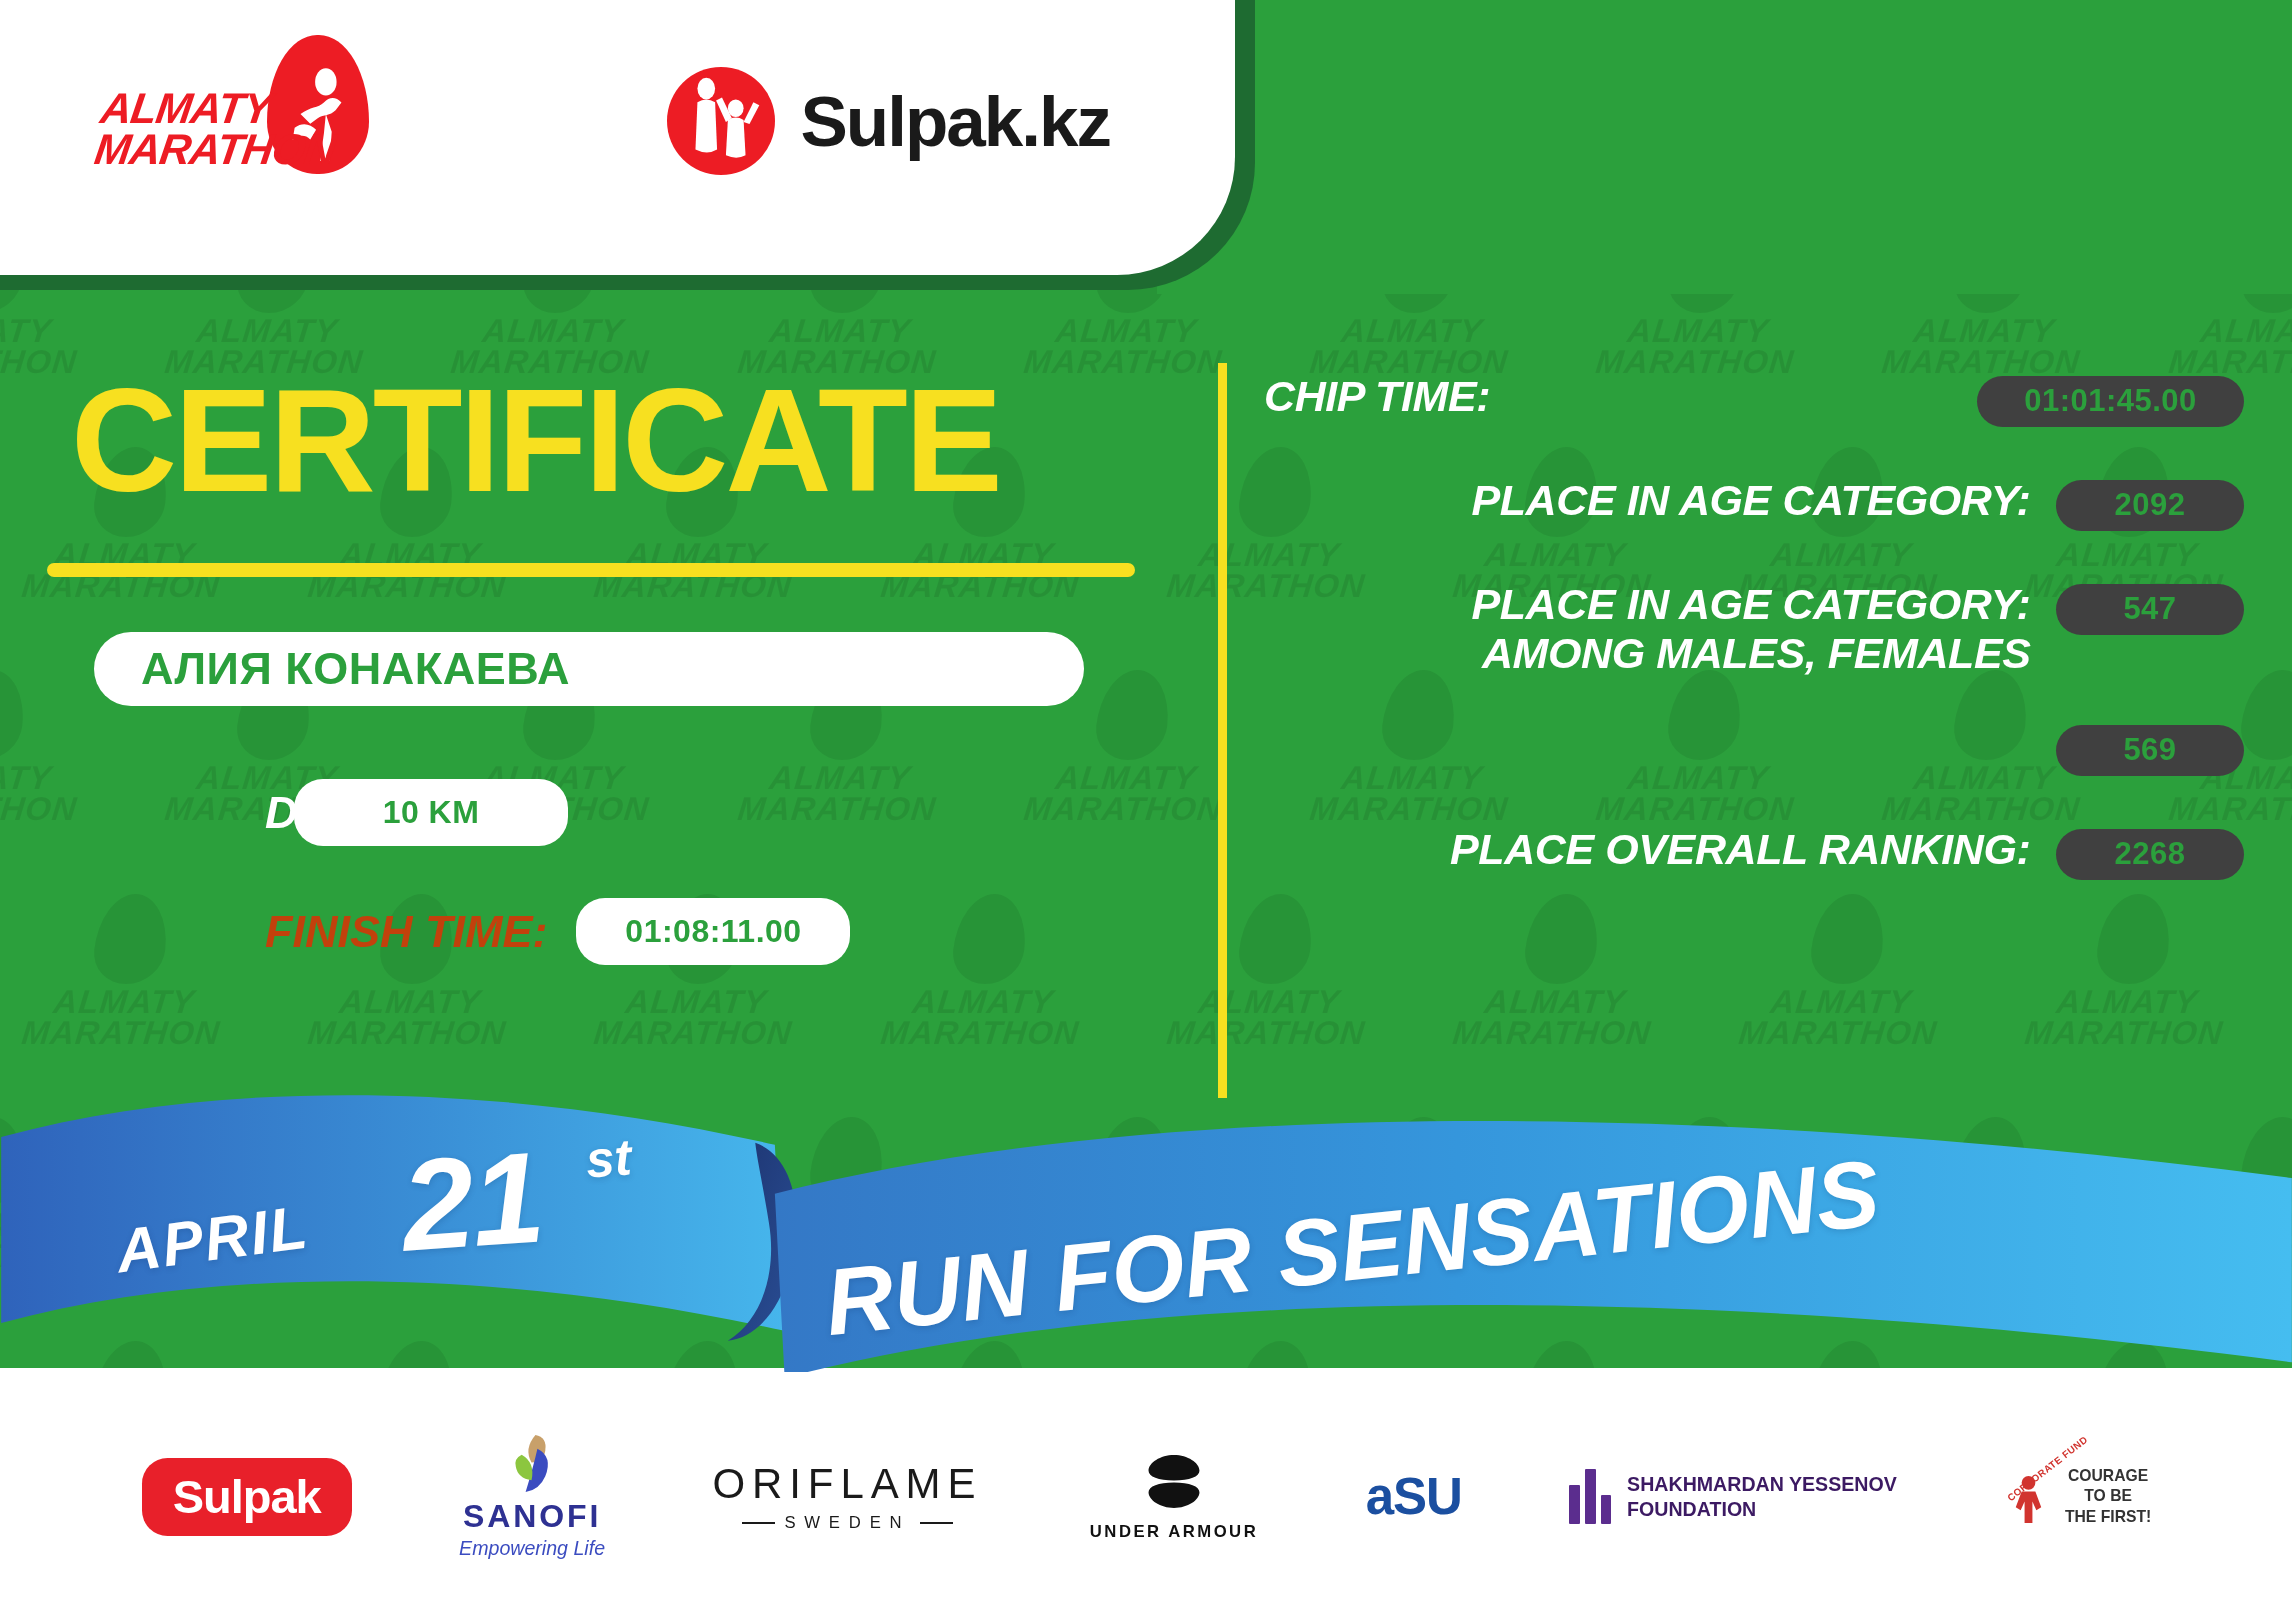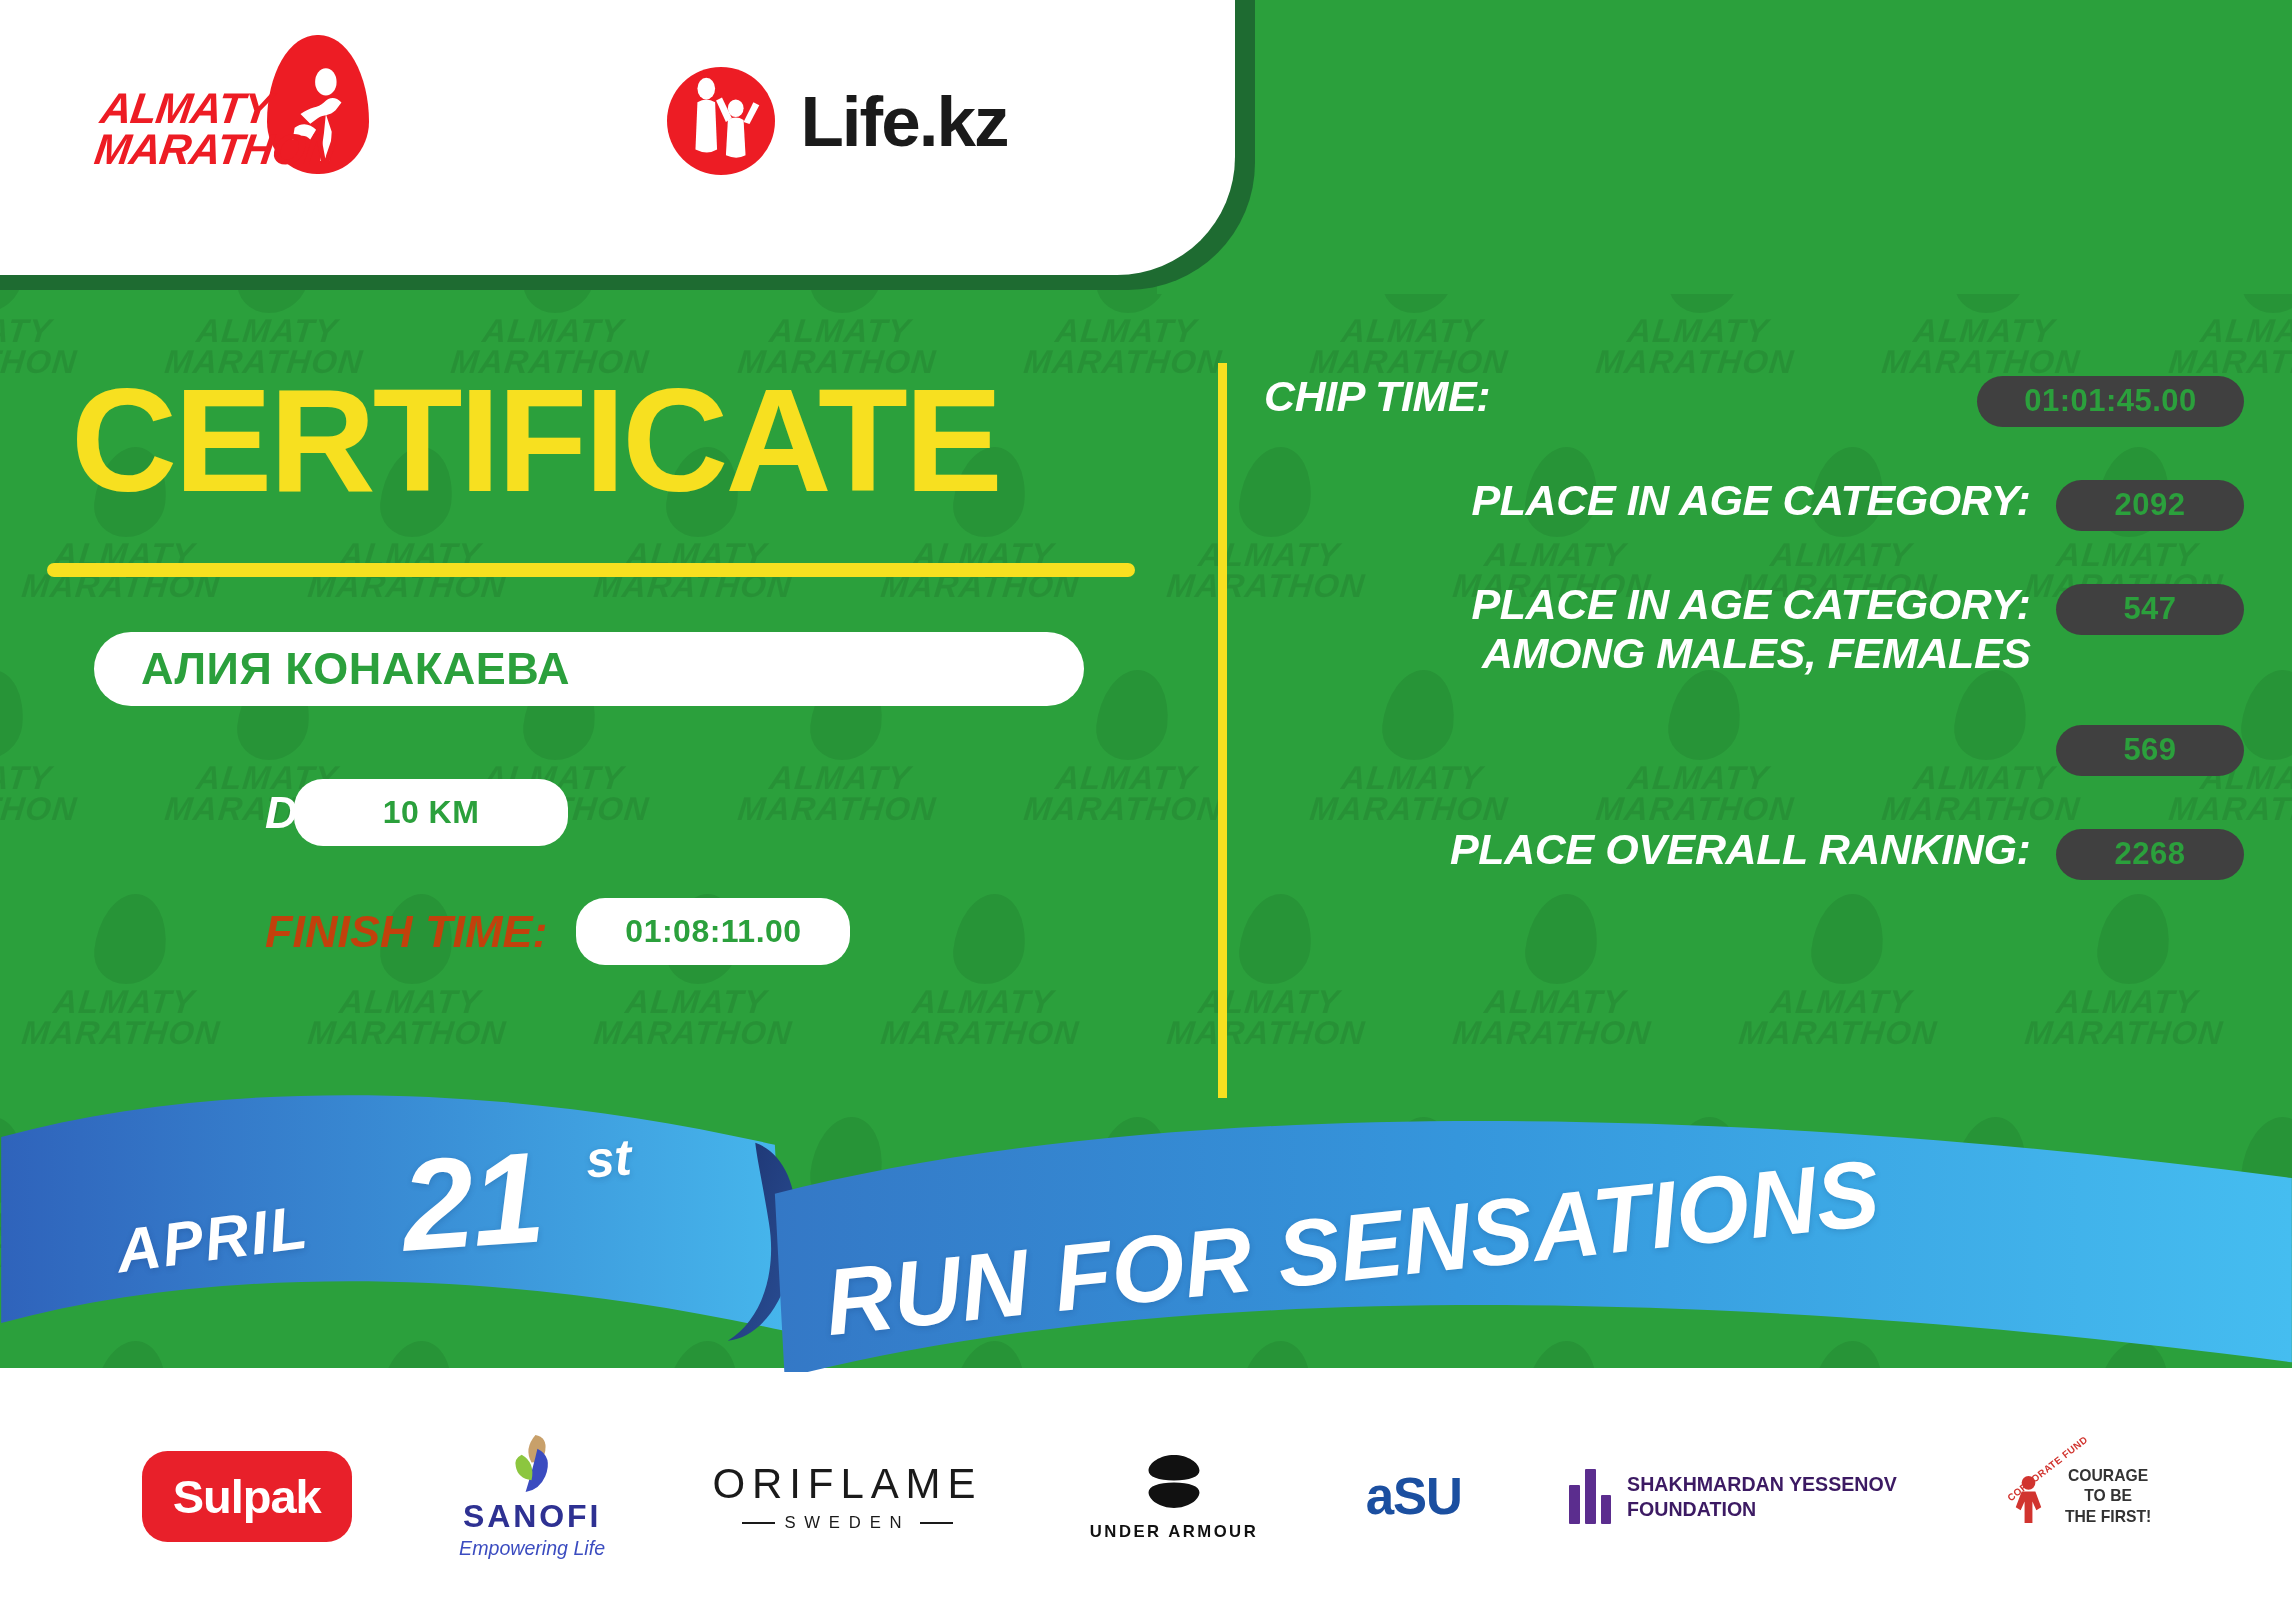--- a/index.html
+++ b/index.html
@@ -309,21 +309,21 @@
     align-items:center;
     justify-content:space-around;
     padding:0 88px;
   }
   .sp{ display:flex; align-items:center; justify-content:center; }
 
   
   .sulpak{
     background:#e8202a;
     border-radius:25.5px;
-    width:210px;height:91px;
+    width:210px;height:78px;
     display:flex;align-items:center;justify-content:center;
   }
   .sulpak span{
     color:#fff;font-size:47px;font-weight:900;
     font-style:normal;letter-spacing:-1px;
   }
   
   .sanofi{ text-align:center; }
   .sanofi .mark{ width:57px;height:61px;margin:0 auto 3.9px auto;position:relative;}
   .sanofi .w{ color:#2e3192;font-size:32px;font-weight:700;letter-spacing:2.9px;}
@@ -518,21 +518,21 @@
         <div class="kaspi-circ"></div>
         <svg viewBox="0 0 110 110" style="position:absolute;inset:0">
           <ellipse cx="40" cy="22" rx="9" ry="11" fill="#ffffff"></ellipse>
           <path d="M31 36 q9 -6 18 0 l2 48 q-10 6 -22 0 Z" fill="#ffffff"></path>
           <ellipse cx="70" cy="42" rx="8" ry="9" fill="#ffffff"></ellipse>
           <path d="M62 54 q8 -5 16 0 l2 36 q-9 5 -20 0 Z" fill="#ffffff"></path>
           <path d="M60 56 L50 34 L56 31 L66 52 Z" fill="#ffffff"></path>
           <path d="M78 56 L88 36 L94 39 L84 58 Z" fill="#ffffff"></path>
         </svg>
       </div>
-      <div class="kaspi-word">Life.kz</div>
+      <div class="kaspi-word">Sulpak.kz</div>
     </div>
   </div>
 
   <div class="left-col">
     <div class="cert-title">CERTIFICATE</div>
     <div class="title-rule"></div>
 
     <div class="name-pill">
       <span>АЛИЯ КОНАКАЕВА</span>
     </div>

